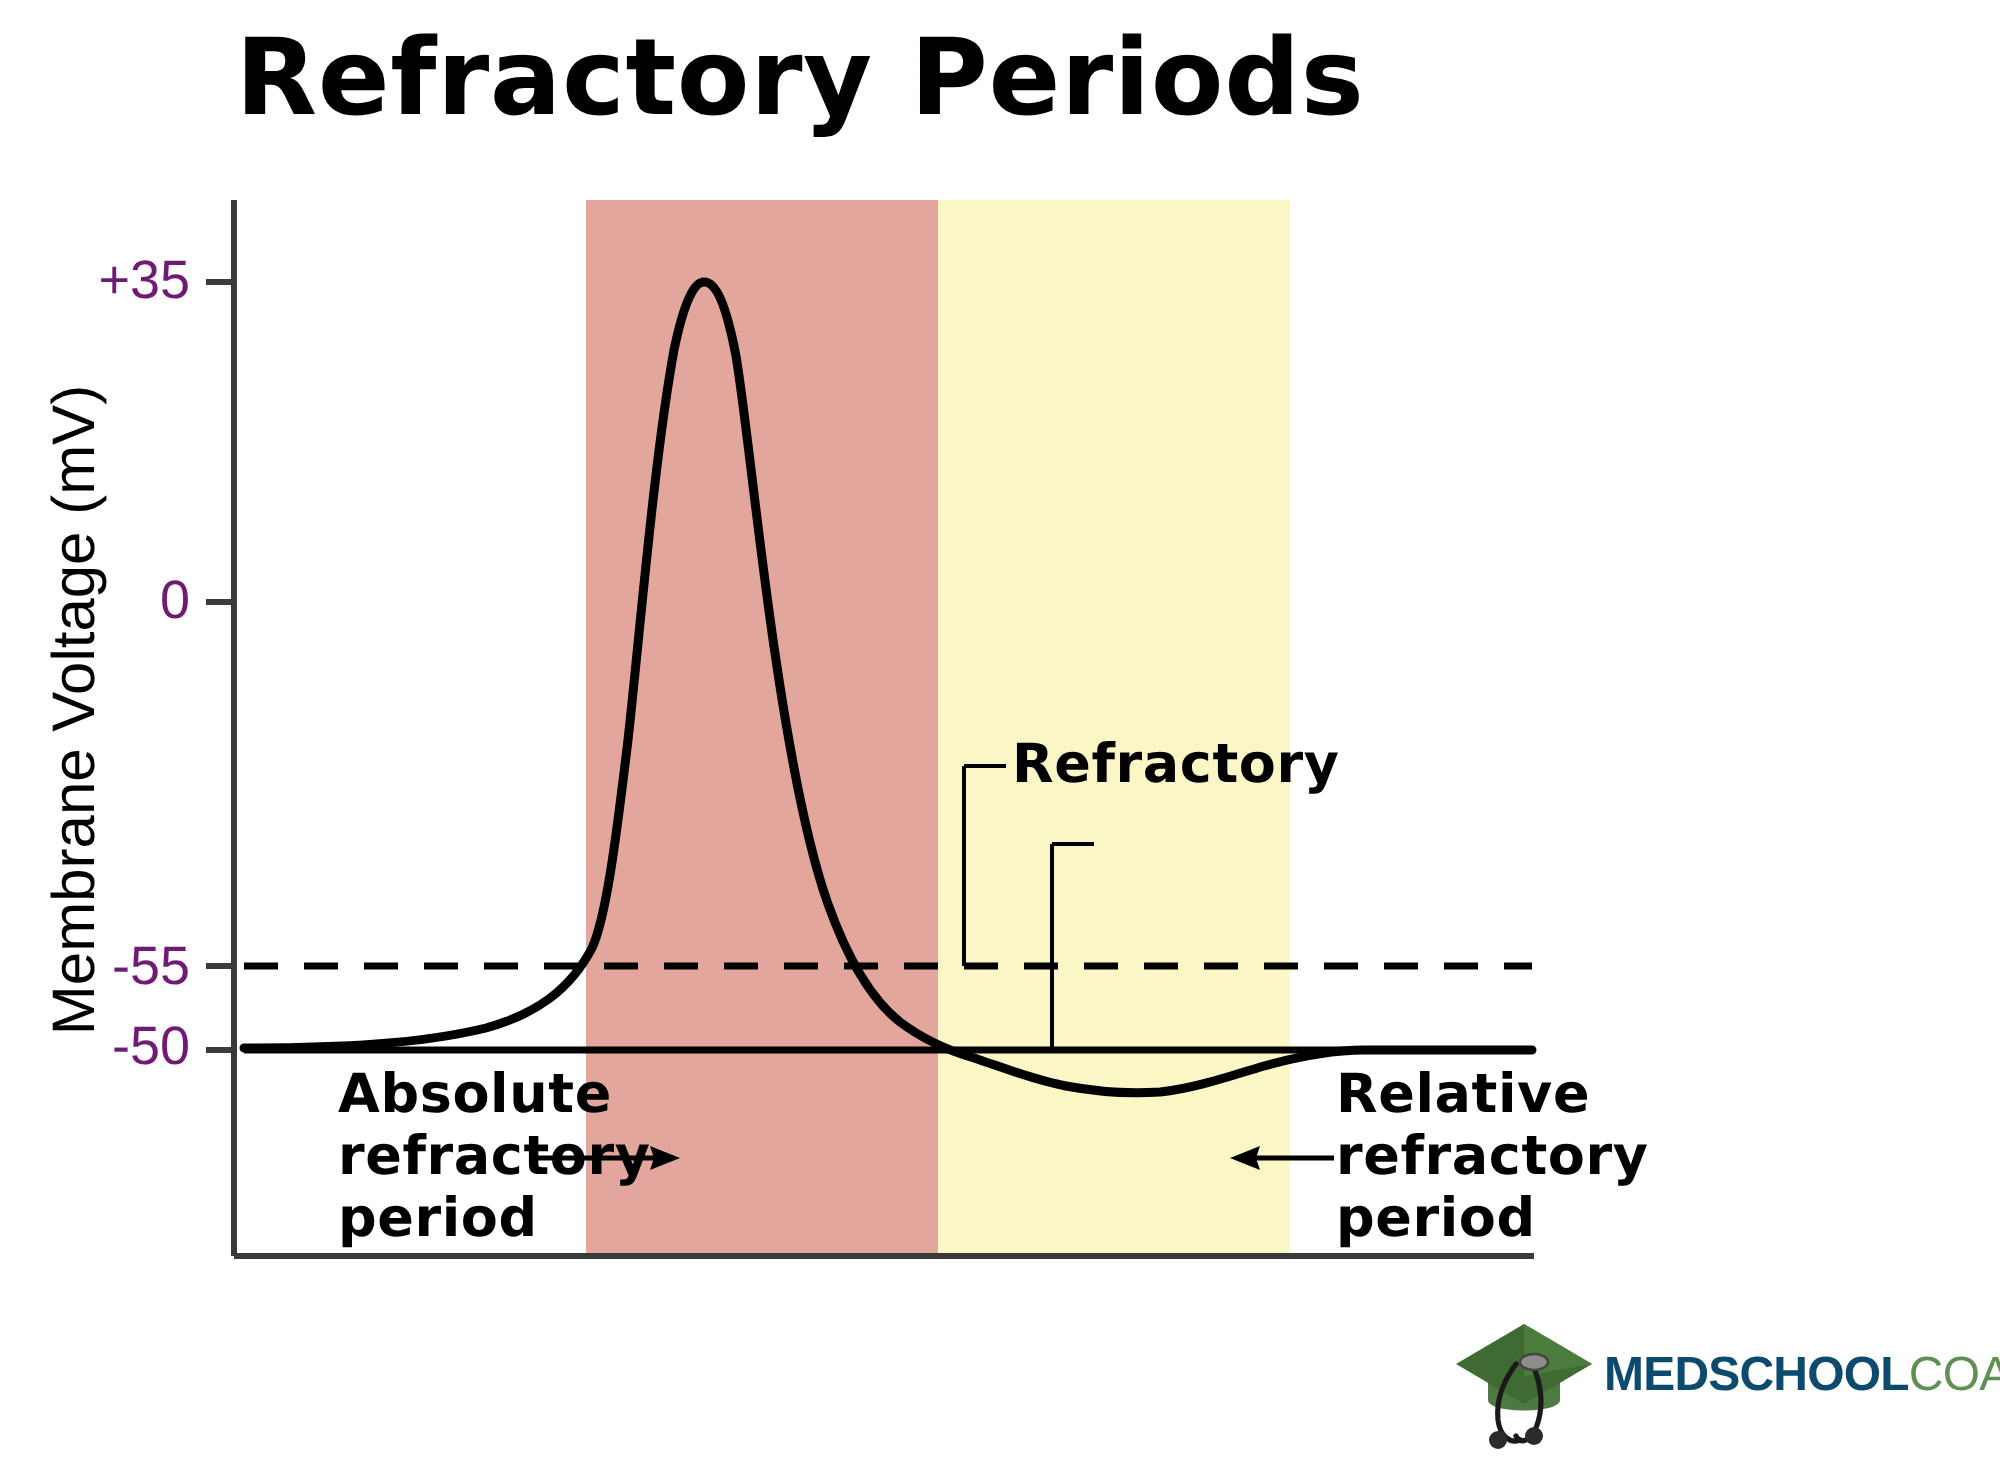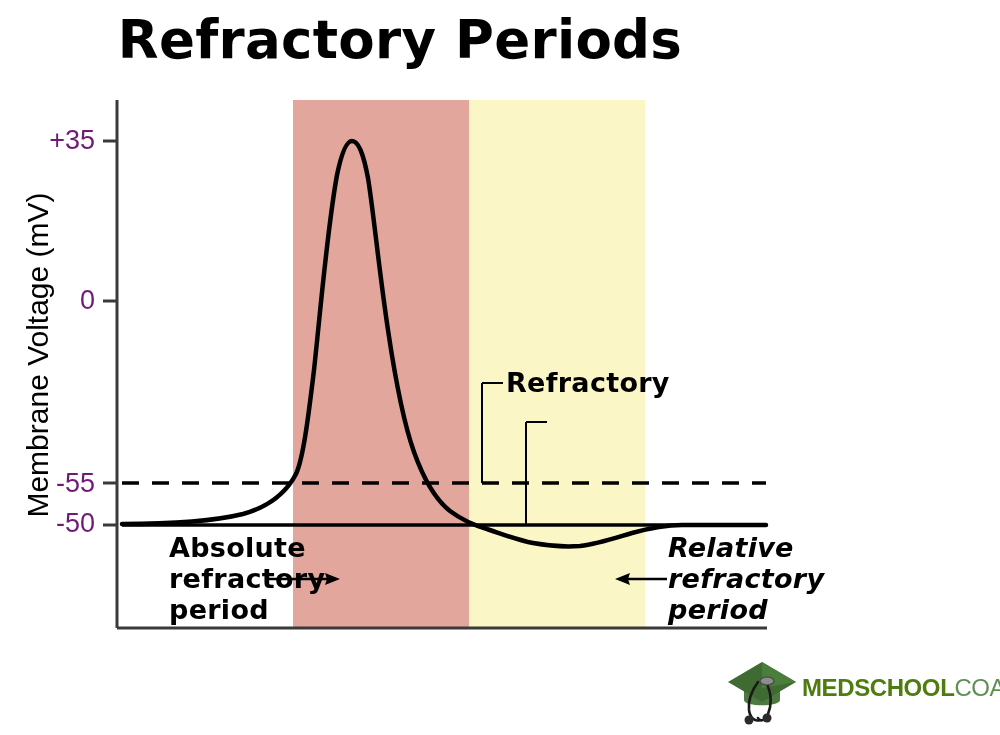--- a/index.html
+++ b/index.html
@@ -92,42 +92,41 @@
   #annot-absolute {
     left: 133px;
     top: 533px;
     font-size: 27px;
     margin-left: 36px;
   }
   #annot-relative {
     left: 668px;
     top: 533px;
     font-size: 27px;
-    font-style: italic;
   }
 
   
   #logo {
     position: absolute;
     left: 722px;
     top: 656px;
     width: 268px;
     height: 74px;
   }
   #logo-wordmark {
     position: absolute;
     left: 80px;
     top: 18px;
     font-family: "Liberation Sans", sans-serif;
     font-size: 24px;
     font-weight: 700;
     letter-spacing: -0.4px;
     white-space: nowrap;
   }
-  #logo-med { color: #4d7c0f; }
+  #logo-med { color: #0c4a6e; }
   #logo-coach { color: #5f8f52; font-weight: 400; }
 </style>
 </head>
 <body>
 
 <div id="figure">
 
   <div id="title" class="hand">Refractory Periods</div>
 
   <div id="y-axis-label">Membrane Voltage (mV)</div>

